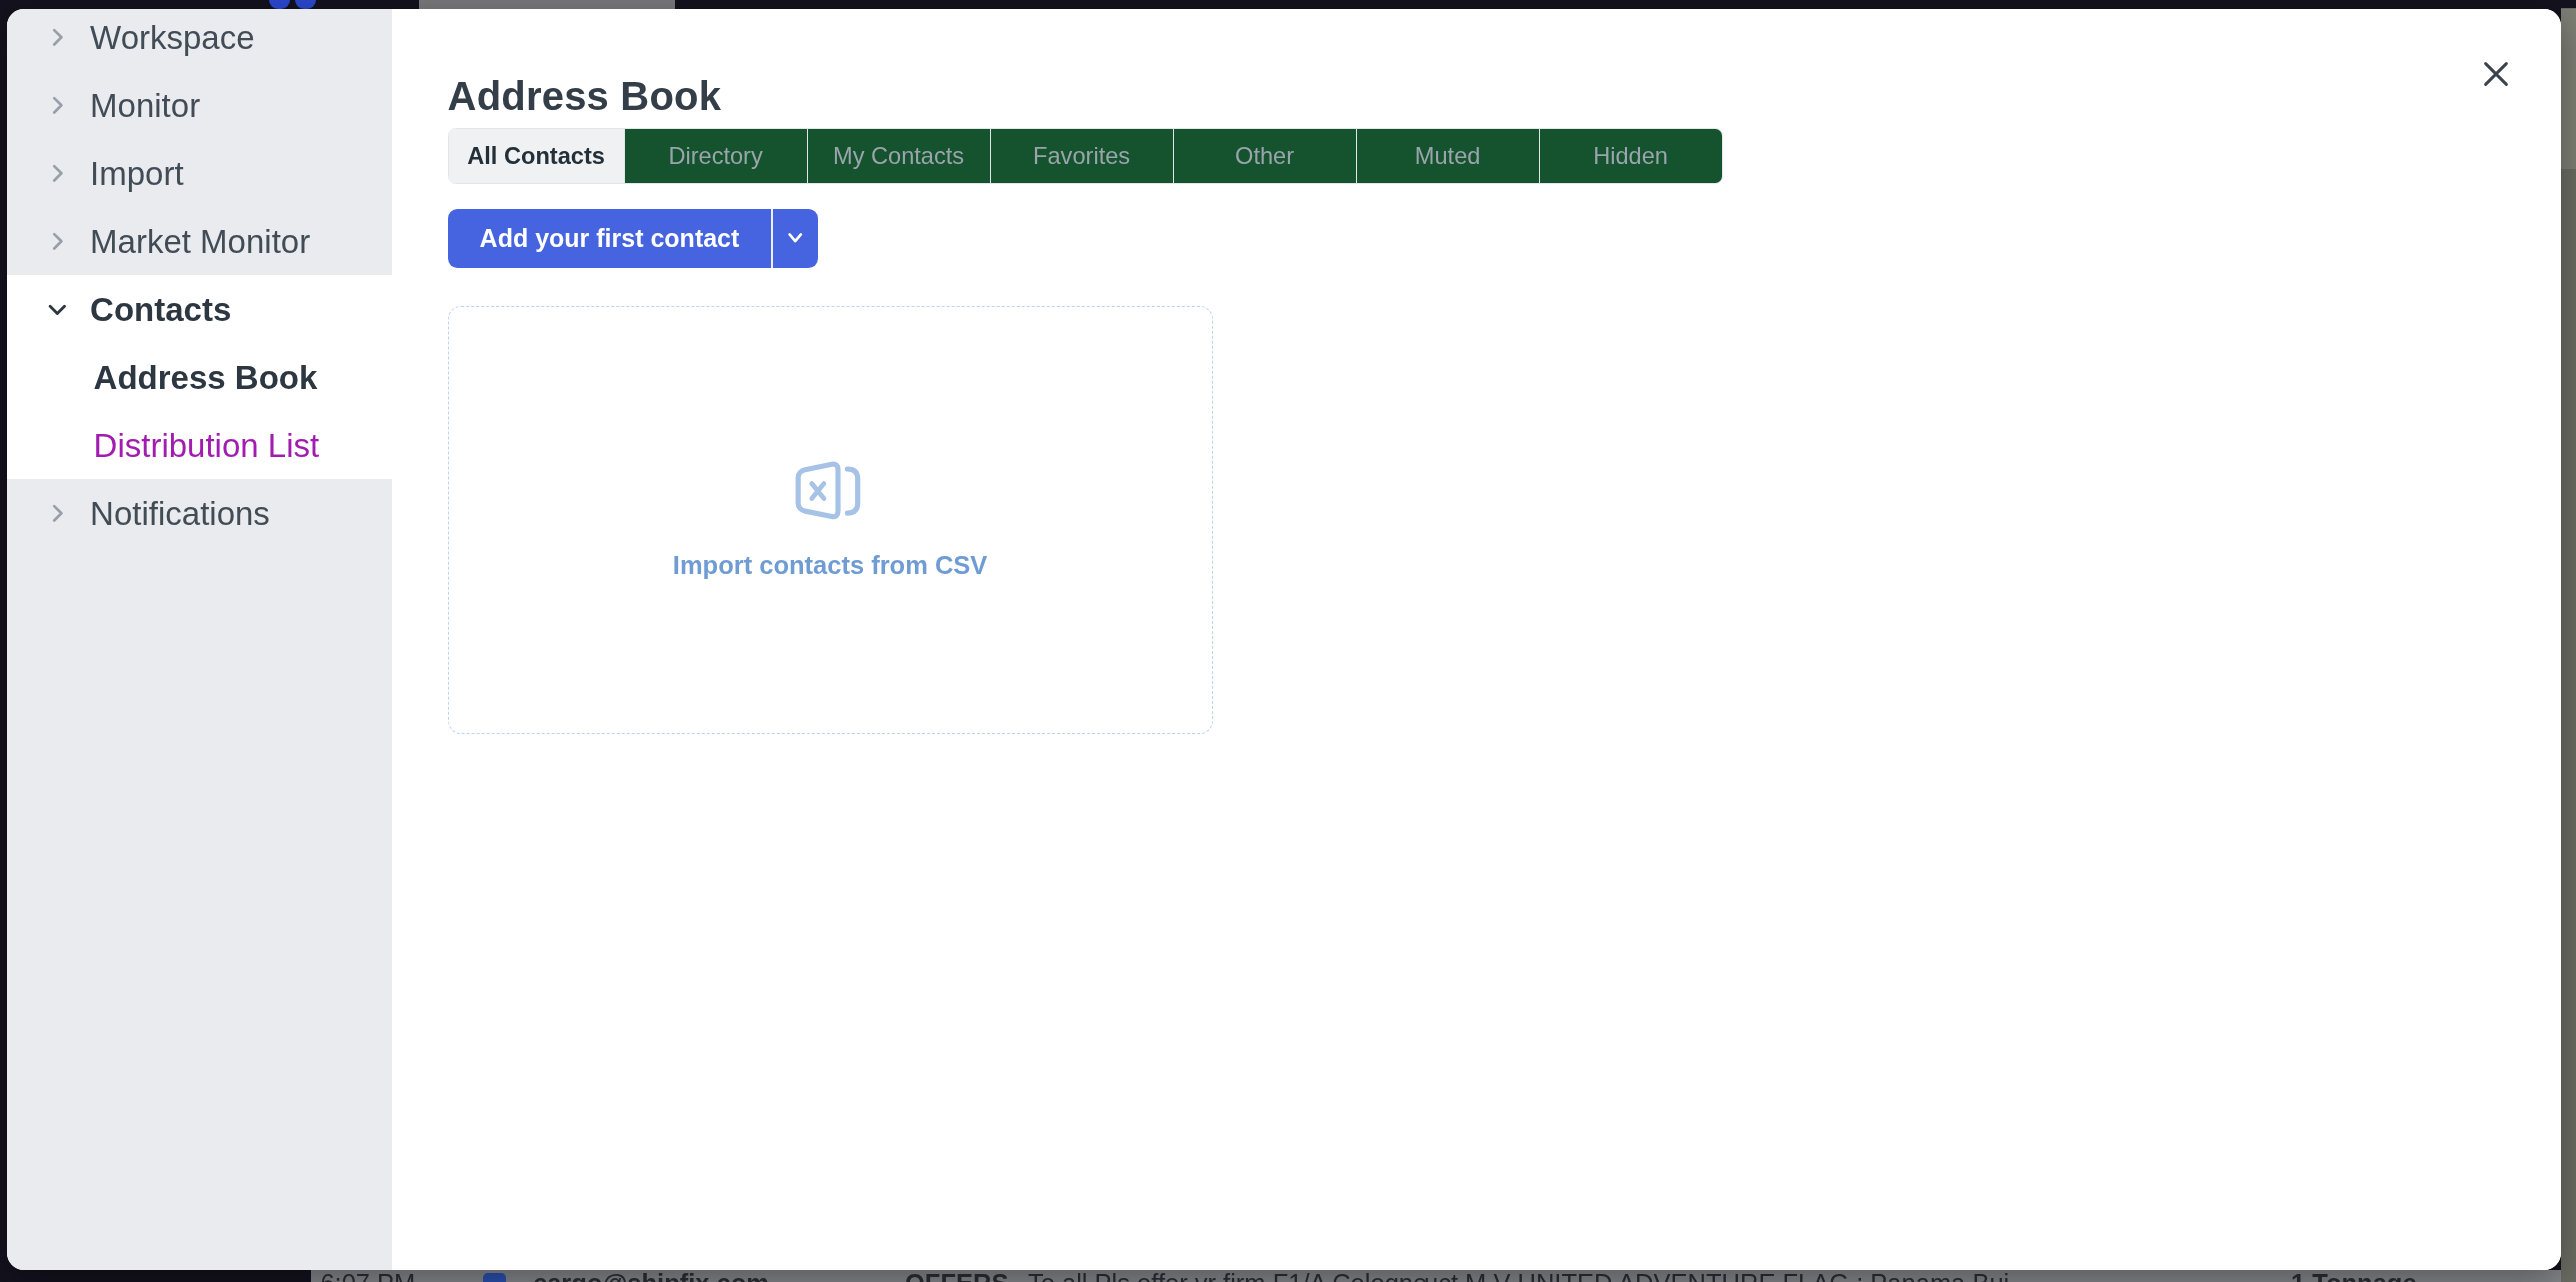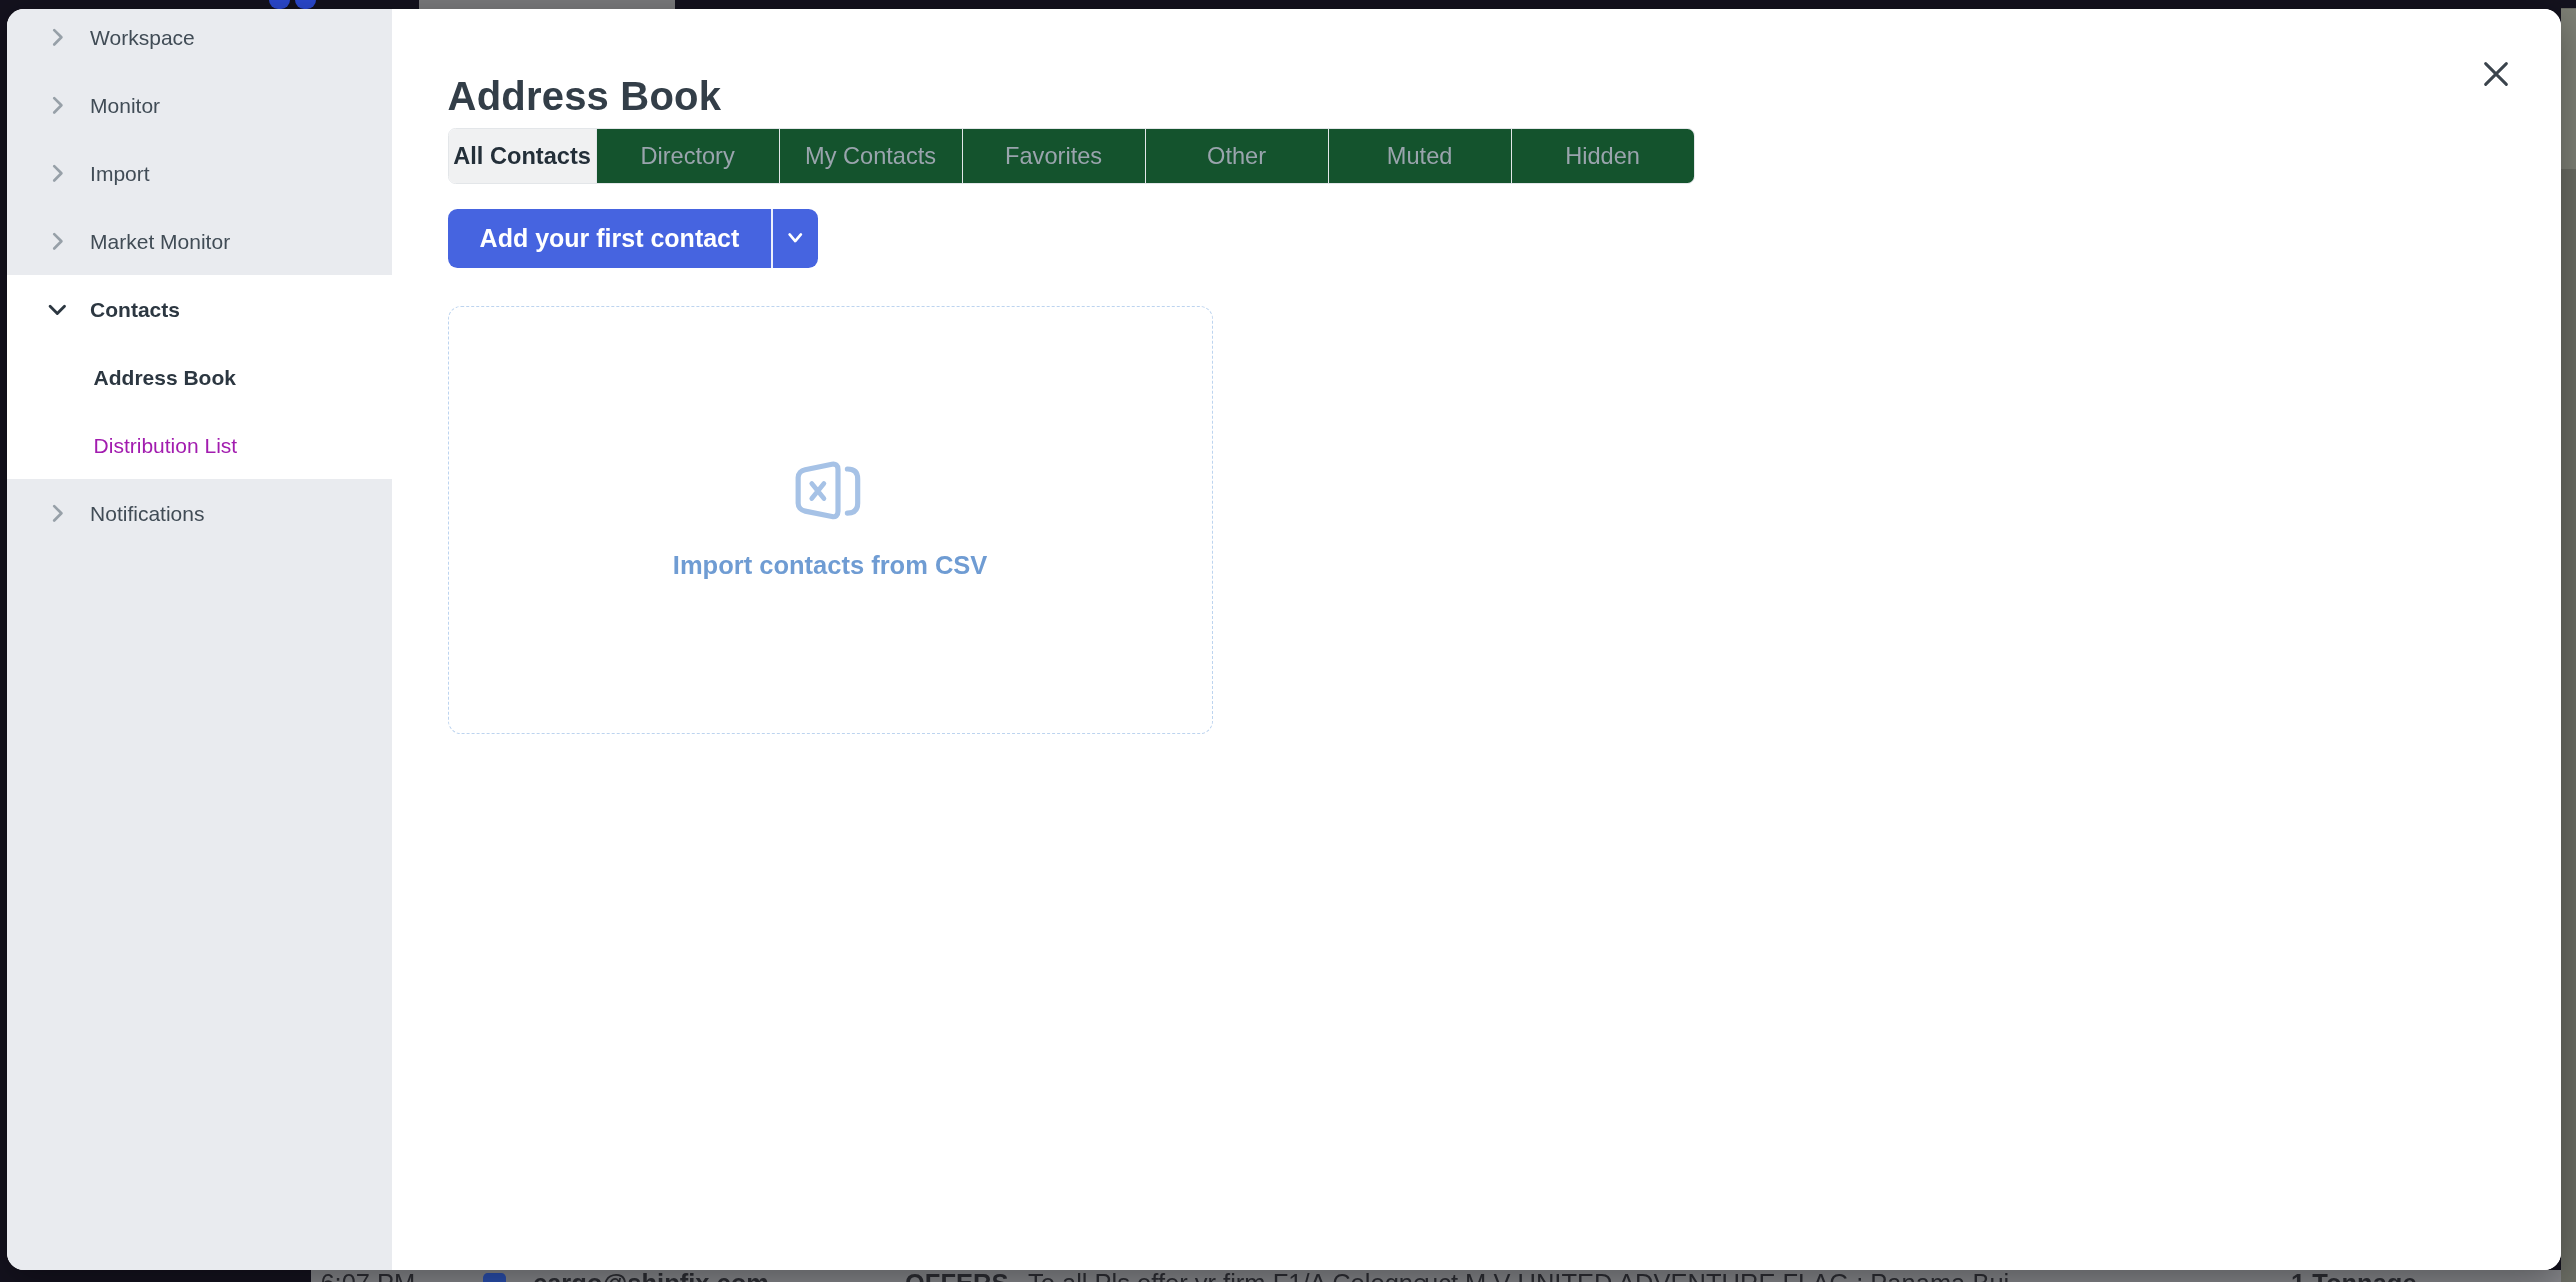--- a/index.html
+++ b/index.html
@@ -37,34 +37,34 @@
     border-radius:17px;overflow:hidden;display:flex;
     box-shadow:0 9.4px 38px rgba(0,0,0,.35);
   }
 
   
   .sidebar{width:385px;background:#e9ebef;position:relative;flex:0 0 auto;}
   .active-band{position:absolute;left:0;top:266px;width:100%;height:204px;background:#ffffff;}
   .nav-list{position:relative;margin-top:-5.7px;}
   .nav-row{height:68px;display:flex;align-items:center;padding-left:38px;gap:21px;cursor:pointer;}
   .nav-row .chev{width:24.5px;height:24.5px;flex:0 0 auto;display:flex;align-items:center;justify-content:center;}
-  .nav-row .lbl{font-size:21px;color:#414c56;}
+  .nav-row .lbl{font-size:33px;color:#414c56;}
   .nav-row.bold .lbl{font-weight:700;color:#2c3741;}
   .nav-row.sub{padding-left:87px;}
   .nav-row.sub .lbl{color:#a21caf;}
   .nav-row.sub.selected .lbl{font-weight:700;color:#2c3741;}
 
   
   .main{flex:1;position:relative;background:#fff;}
   .page-title{position:absolute;left:56px;top:38px;font-size:40px;font-weight:700;color:#333e48;letter-spacing:0.2px;}
   .close-btn{position:absolute;top:47px;right:46px;width:38px;height:38px;display:flex;align-items:center;justify-content:center;cursor:pointer;background:none;border:none;padding:0;}
 
   .tabs{position:absolute;left:56px;top:119px;height:54px;display:inline-flex;border:0.9px solid #e3e6e9;border-radius:7.5px;overflow:hidden;background:#fff;}
   .tab{width:182px;display:flex;align-items:center;justify-content:center;font-size:23.6px;color:#9aa4ad;border-left:0.9px solid #e3e6e9;cursor:pointer;background:#14532d;white-space:nowrap;}
-  .tab:first-child{border-left:none;width:147px;}
+  .tab:first-child{border-left:none;width:175px;}
   .tab.active{background:#f0f1f2;color:#232f39;font-weight:700;}
 
   .btn-group{position:absolute;left:56px;top:200px;height:59px;display:inline-flex;border-radius:9.4px;overflow:hidden;background:#4664e0;}
   .btn-main{display:flex;align-items:center;justify-content:center;padding:0 32px;font-size:25px;font-weight:700;color:#ffffff;cursor:pointer;background:none;border:none;font-family:inherit;}
   .btn-divider{width:1.9px;background:rgba(255,255,255,.9);}
   .btn-caret{width:45px;display:flex;align-items:center;justify-content:center;cursor:pointer;background:none;border:none;padding:0;}
 
   .import-box{
     position:absolute;left:56px;top:297px;width:763px;height:426px;
     border:1.9px dashed #bdd4ef;border-radius:13.2px;

